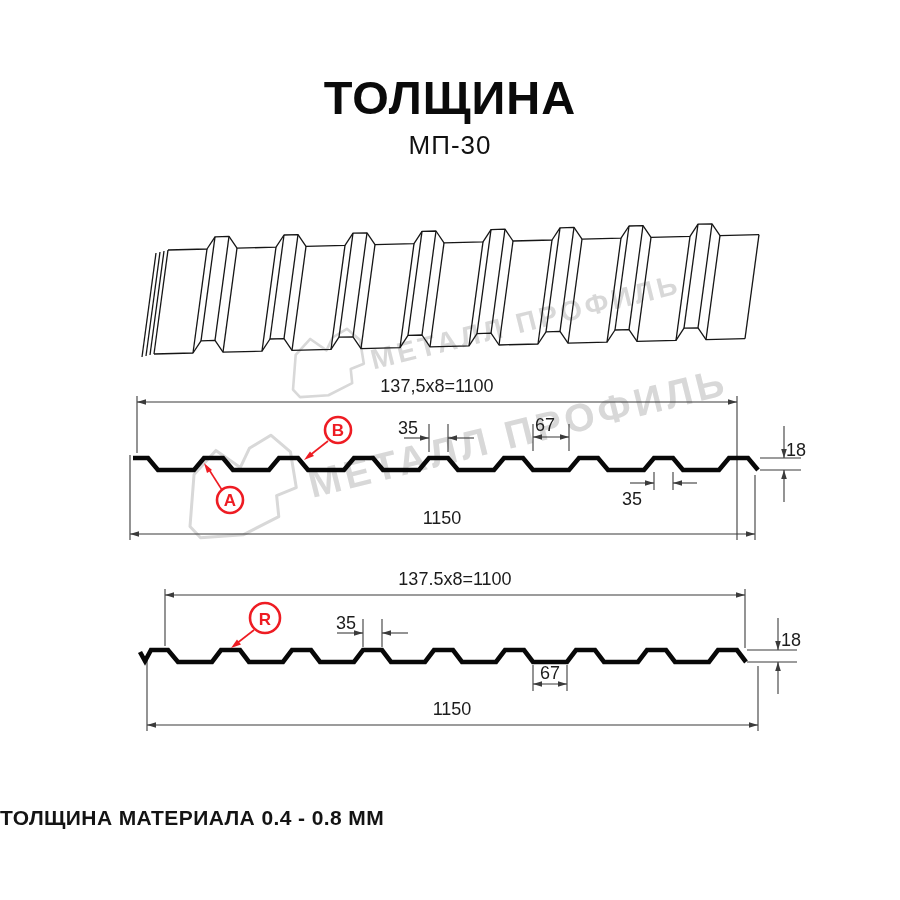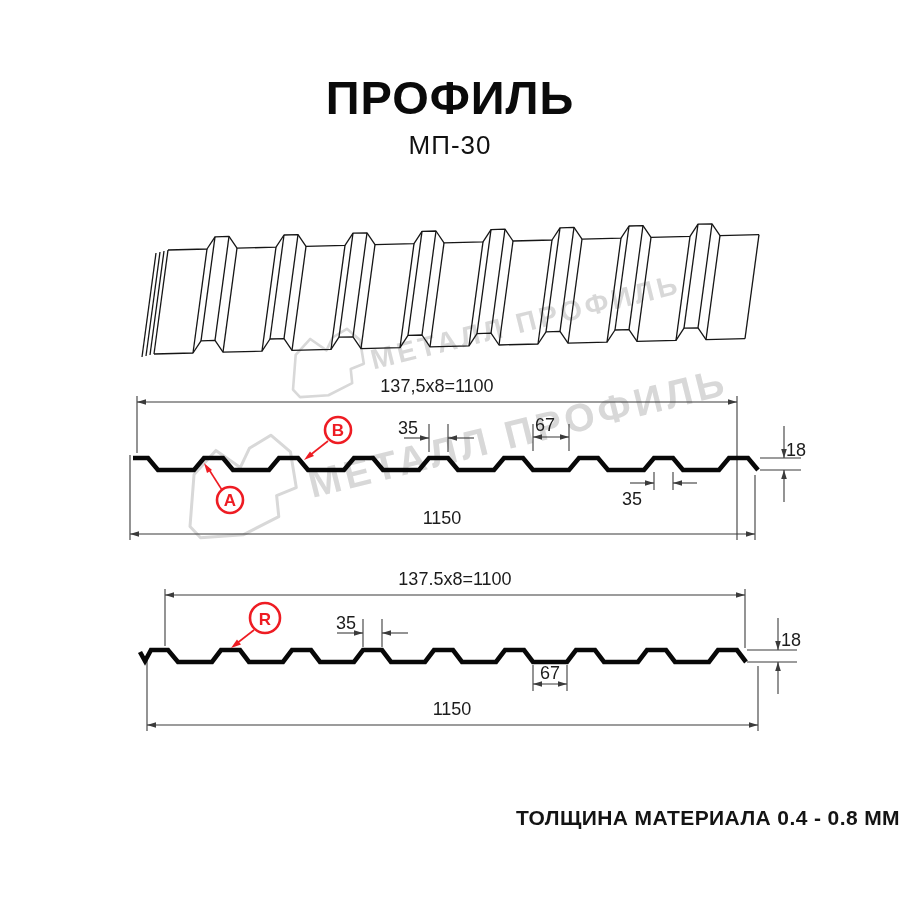--- a/index.html
+++ b/index.html
@@ -2,40 +2,40 @@
 <html style="--accent-red: #ee1c23; --line-thin: #3b3b3b; --profile-stroke: #080808; --watermark-gray: #d8d8d8;"><head>
 <meta charset="utf-8">
 <style>
   html,body{margin:0;padding:0;background:#fff;}
   .page{position:relative;width:900px;height:900px;background:#fff;overflow:hidden;
         font-family:"Liberation Sans",sans-serif;}
   .title{position:absolute;top:70px;left:0;width:900px;text-align:center;
          font-size:47px;font-weight:700;letter-spacing:1px;color:#0a0a0a;}
   .subtitle{position:absolute;top:130px;left:0;width:900px;text-align:center;
          font-size:26px;font-weight:400;letter-spacing:1px;color:#111;}
-  .footer-note{position:absolute;top:806px;left:0;width:900px;text-align:right;
+  .footer-note{position:absolute;top:806px;left:0;width:900px;text-align:left;
          font-size:21px;font-weight:700;letter-spacing:0.4px;color:#141414;}
   svg{position:absolute;top:0;left:0;}
   .dim{font-size:18px;fill:#1c1c1c;text-anchor:middle;}
   .thin{stroke:var(--line-thin);stroke-width:1.1;fill:none;}
   .profile{stroke:var(--profile-stroke);stroke-width:4.6;fill:none;stroke-linejoin:miter;}
   .sketch{stroke:#161616;stroke-width:1.3;fill:none;stroke-linejoin:round;}
   .ah{fill:var(--line-thin);stroke:none;}
   .marker{stroke:var(--accent-red);stroke-width:2.6;fill:none;}
   .marker-text{fill:var(--accent-red);font-size:17px;font-weight:700;text-anchor:middle;}
   .leader{stroke:var(--accent-red);stroke-width:1.6;}
   .leader-head{fill:var(--accent-red);}
   .wm-logo{stroke:var(--watermark-gray);fill:none;stroke-linejoin:round;}
   .wm-text{fill:var(--watermark-gray);font-weight:700;}
 </style>
 </head>
 <body>
 
 <div class="page">
-  <div class="title">ПРОФИЛЬ</div>
+  <div class="title">ТОЛЩИНА</div>
   <div class="subtitle">МП-30</div>
   <div class="footer-note">ТОЛЩИНА МАТЕРИАЛА 0.4 - 0.8 ММ</div>
 
   <svg id="drawing" width="900" height="900" viewBox="0 0 900 900">
 
     <g transform="translate(293,402) rotate(-14)">
       <path class="wm-logo" stroke-width="2.6" d="M3 -12 L14 -45 L32 -57 L45 -42 L54 -53 L70 -58 L80 -44 L78 -20 L64 -18 L62 -4 L36 2 L8 -3 Z"></path>
       <text class="wm-text" x="86" y="-12" font-size="28" letter-spacing="3.5">МЕТАЛЛ ПРОФИЛЬ</text>
     </g>
 

